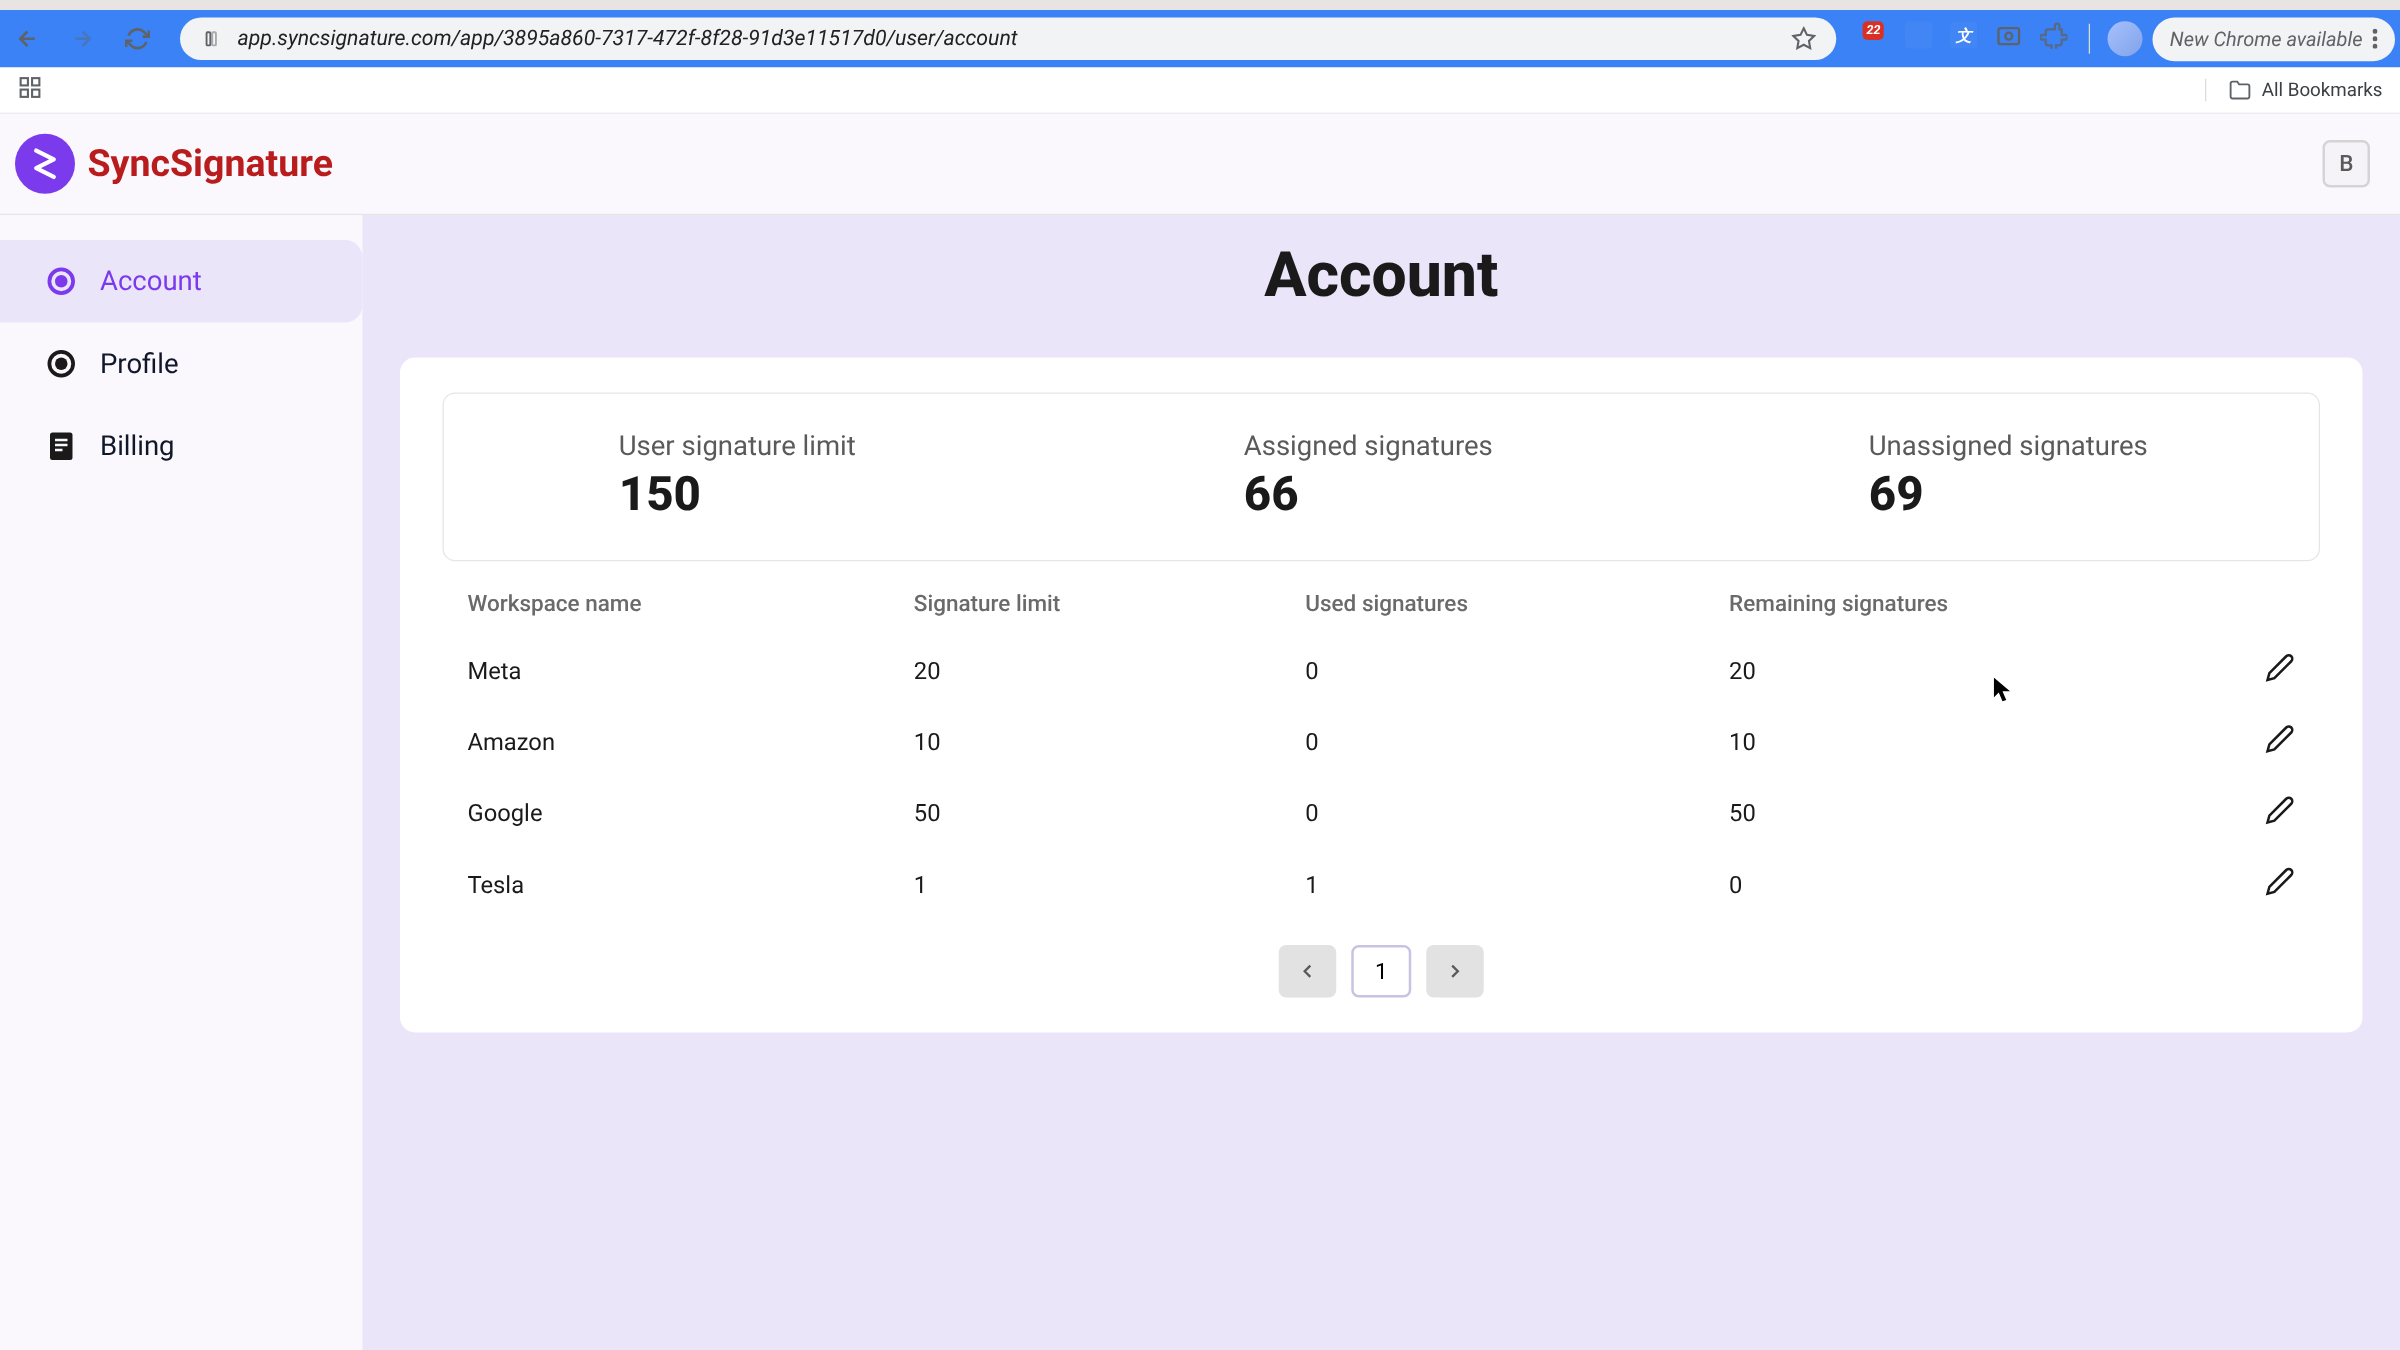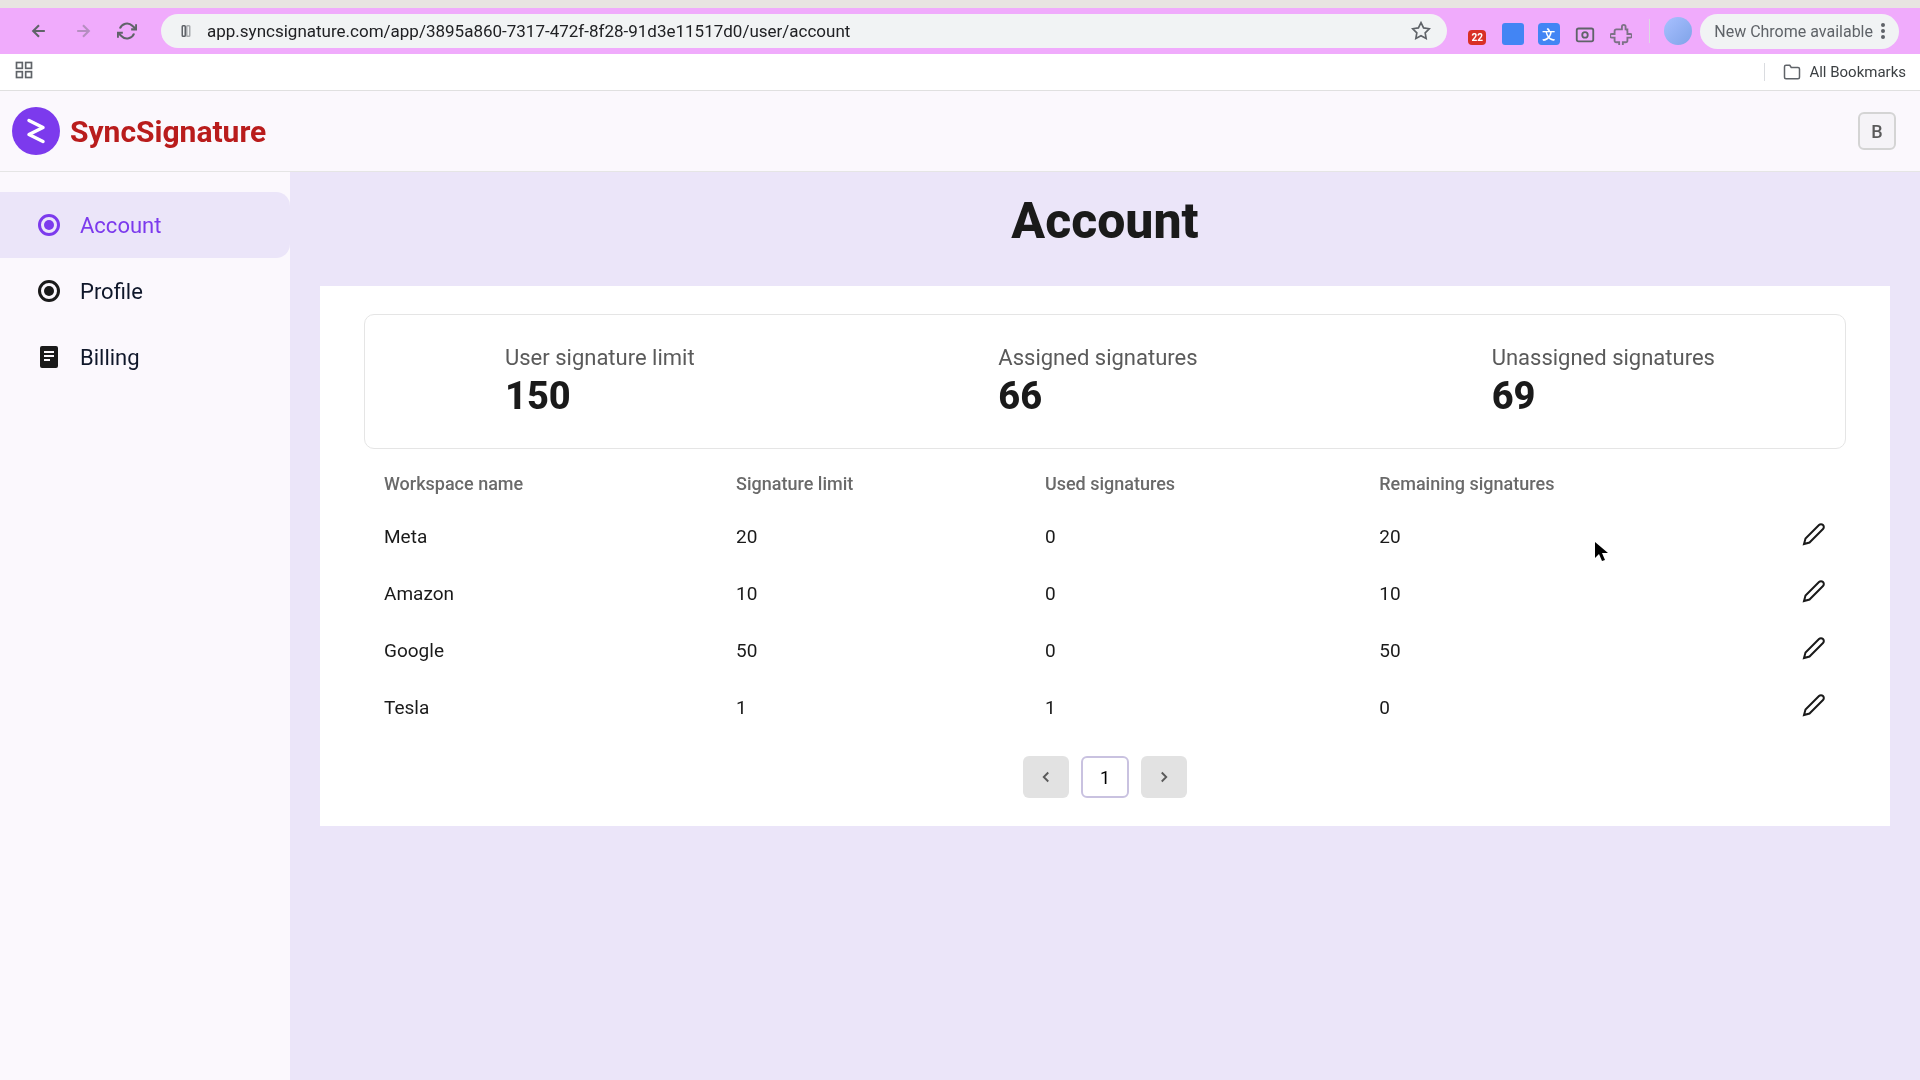--- a/index.html
+++ b/index.html
@@ -20,23 +20,24 @@
       background: #fff;
       border-bottom: 1px solid #e0e0e0;
     }
     .tab-bar {
       height: 8px;
       background: #e8e4e1;
     }
     .toolbar {
       display: flex;
       align-items: center;
-      padding: 5px 21px;
+      padding: 5px 4px;
       gap: 8px;
-      background: #f0abfc;
+      background: #3b82f6;
+      font-style: italic;
     }
     .nav-btn {
       width: 36px;
       height: 36px;
       display: flex;
       align-items: center;
       justify-content: center;
       border-radius: 50%;
       cursor: pointer;
       color: #5f6368;
@@ -60,21 +61,21 @@
     }
     .url-text {
       flex: 1;
       font-size: 17px;
       color: #202124;
     }
     .ext-icon {
       width: 28px;
       height: 28px;
       display: flex;
-      align-items: flex-end;
+      align-items: flex-start;
       justify-content: center;
       border-radius: 4px;
     }
     .ext-cal {
       background: #d93025;
       color: #fff;
       font-size: 10px;
       font-weight: bold;
       border-radius: 4px;
       padding: 2px 3px;
@@ -230,22 +231,22 @@
     }
     .page-title {
       font-size: 50px;
       font-weight: 800;
       text-align: center;
       color: #1a1a1a;
       margin-bottom: 36px;
     }
     .card {
       background: #fff;
-      border-radius: 0;
-      padding: 28px 44px;
+      border-radius: 12px;
+      padding: 28px 34px;
     }
     .stats-box {
       border: 1px solid #e5e5e5;
       border-radius: 10px;
       padding: 30px 0;
       display: flex;
       margin-bottom: 10px;
     }
     .stat {
       flex: 1;

